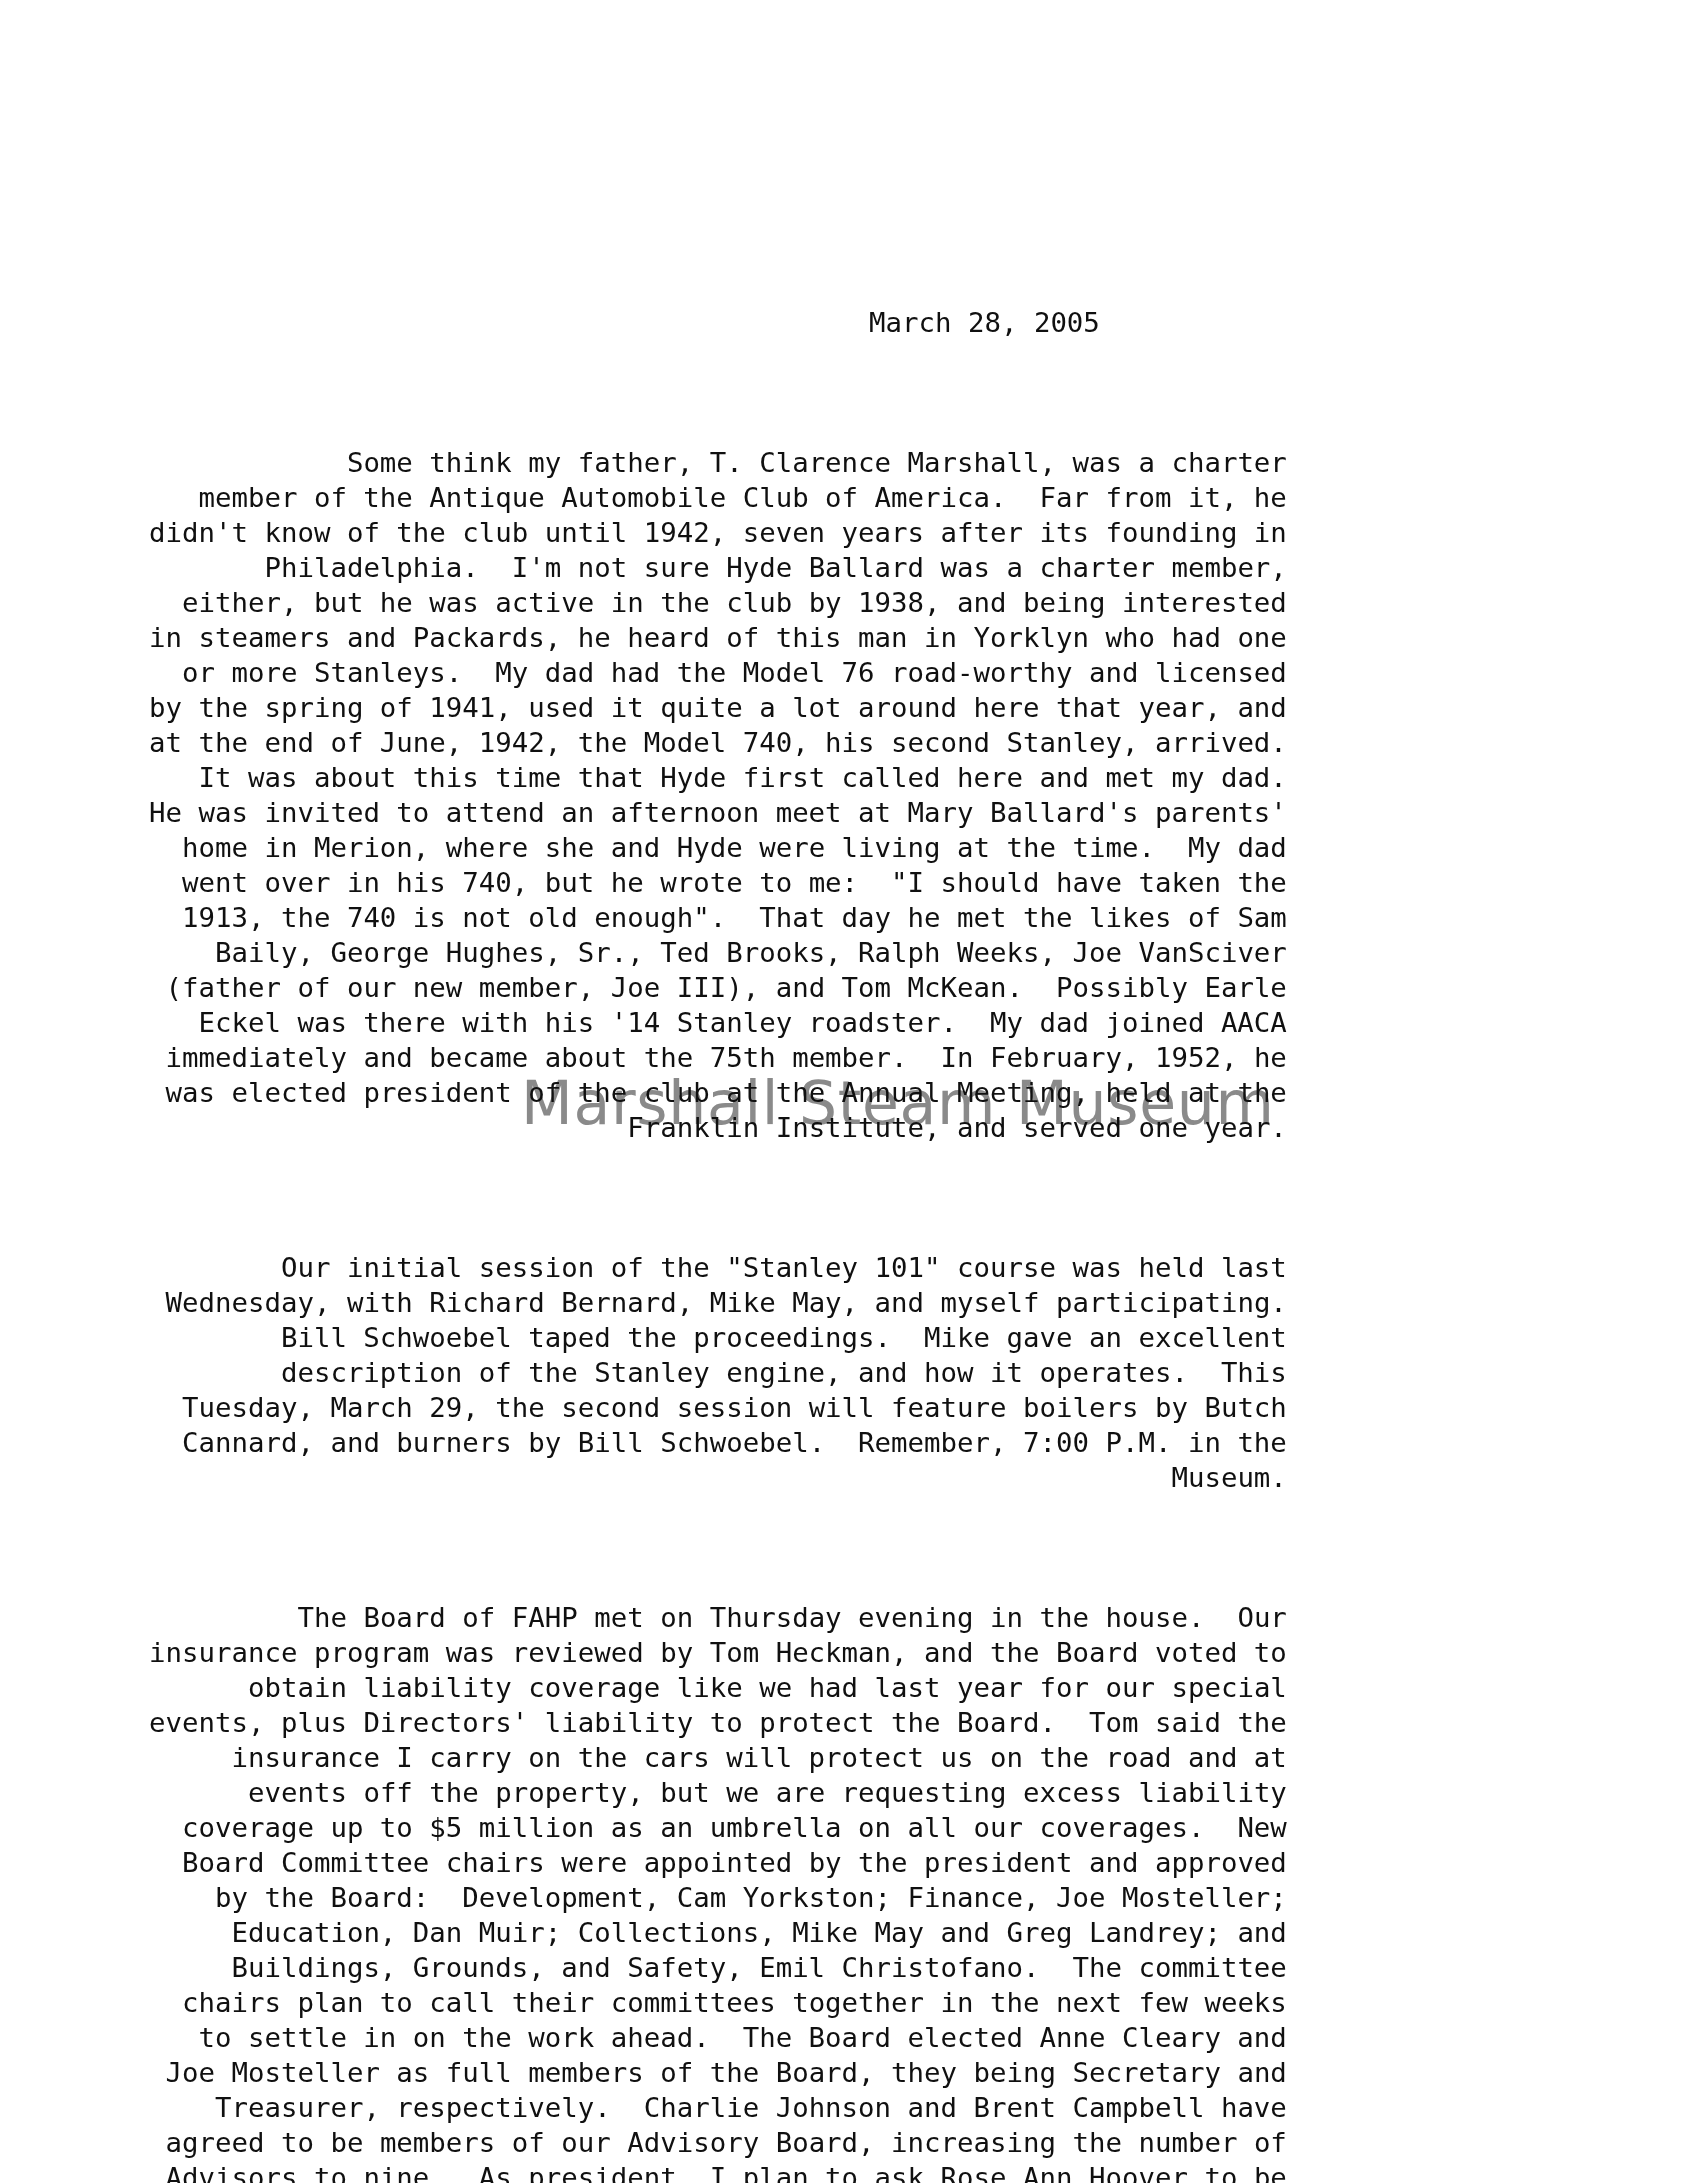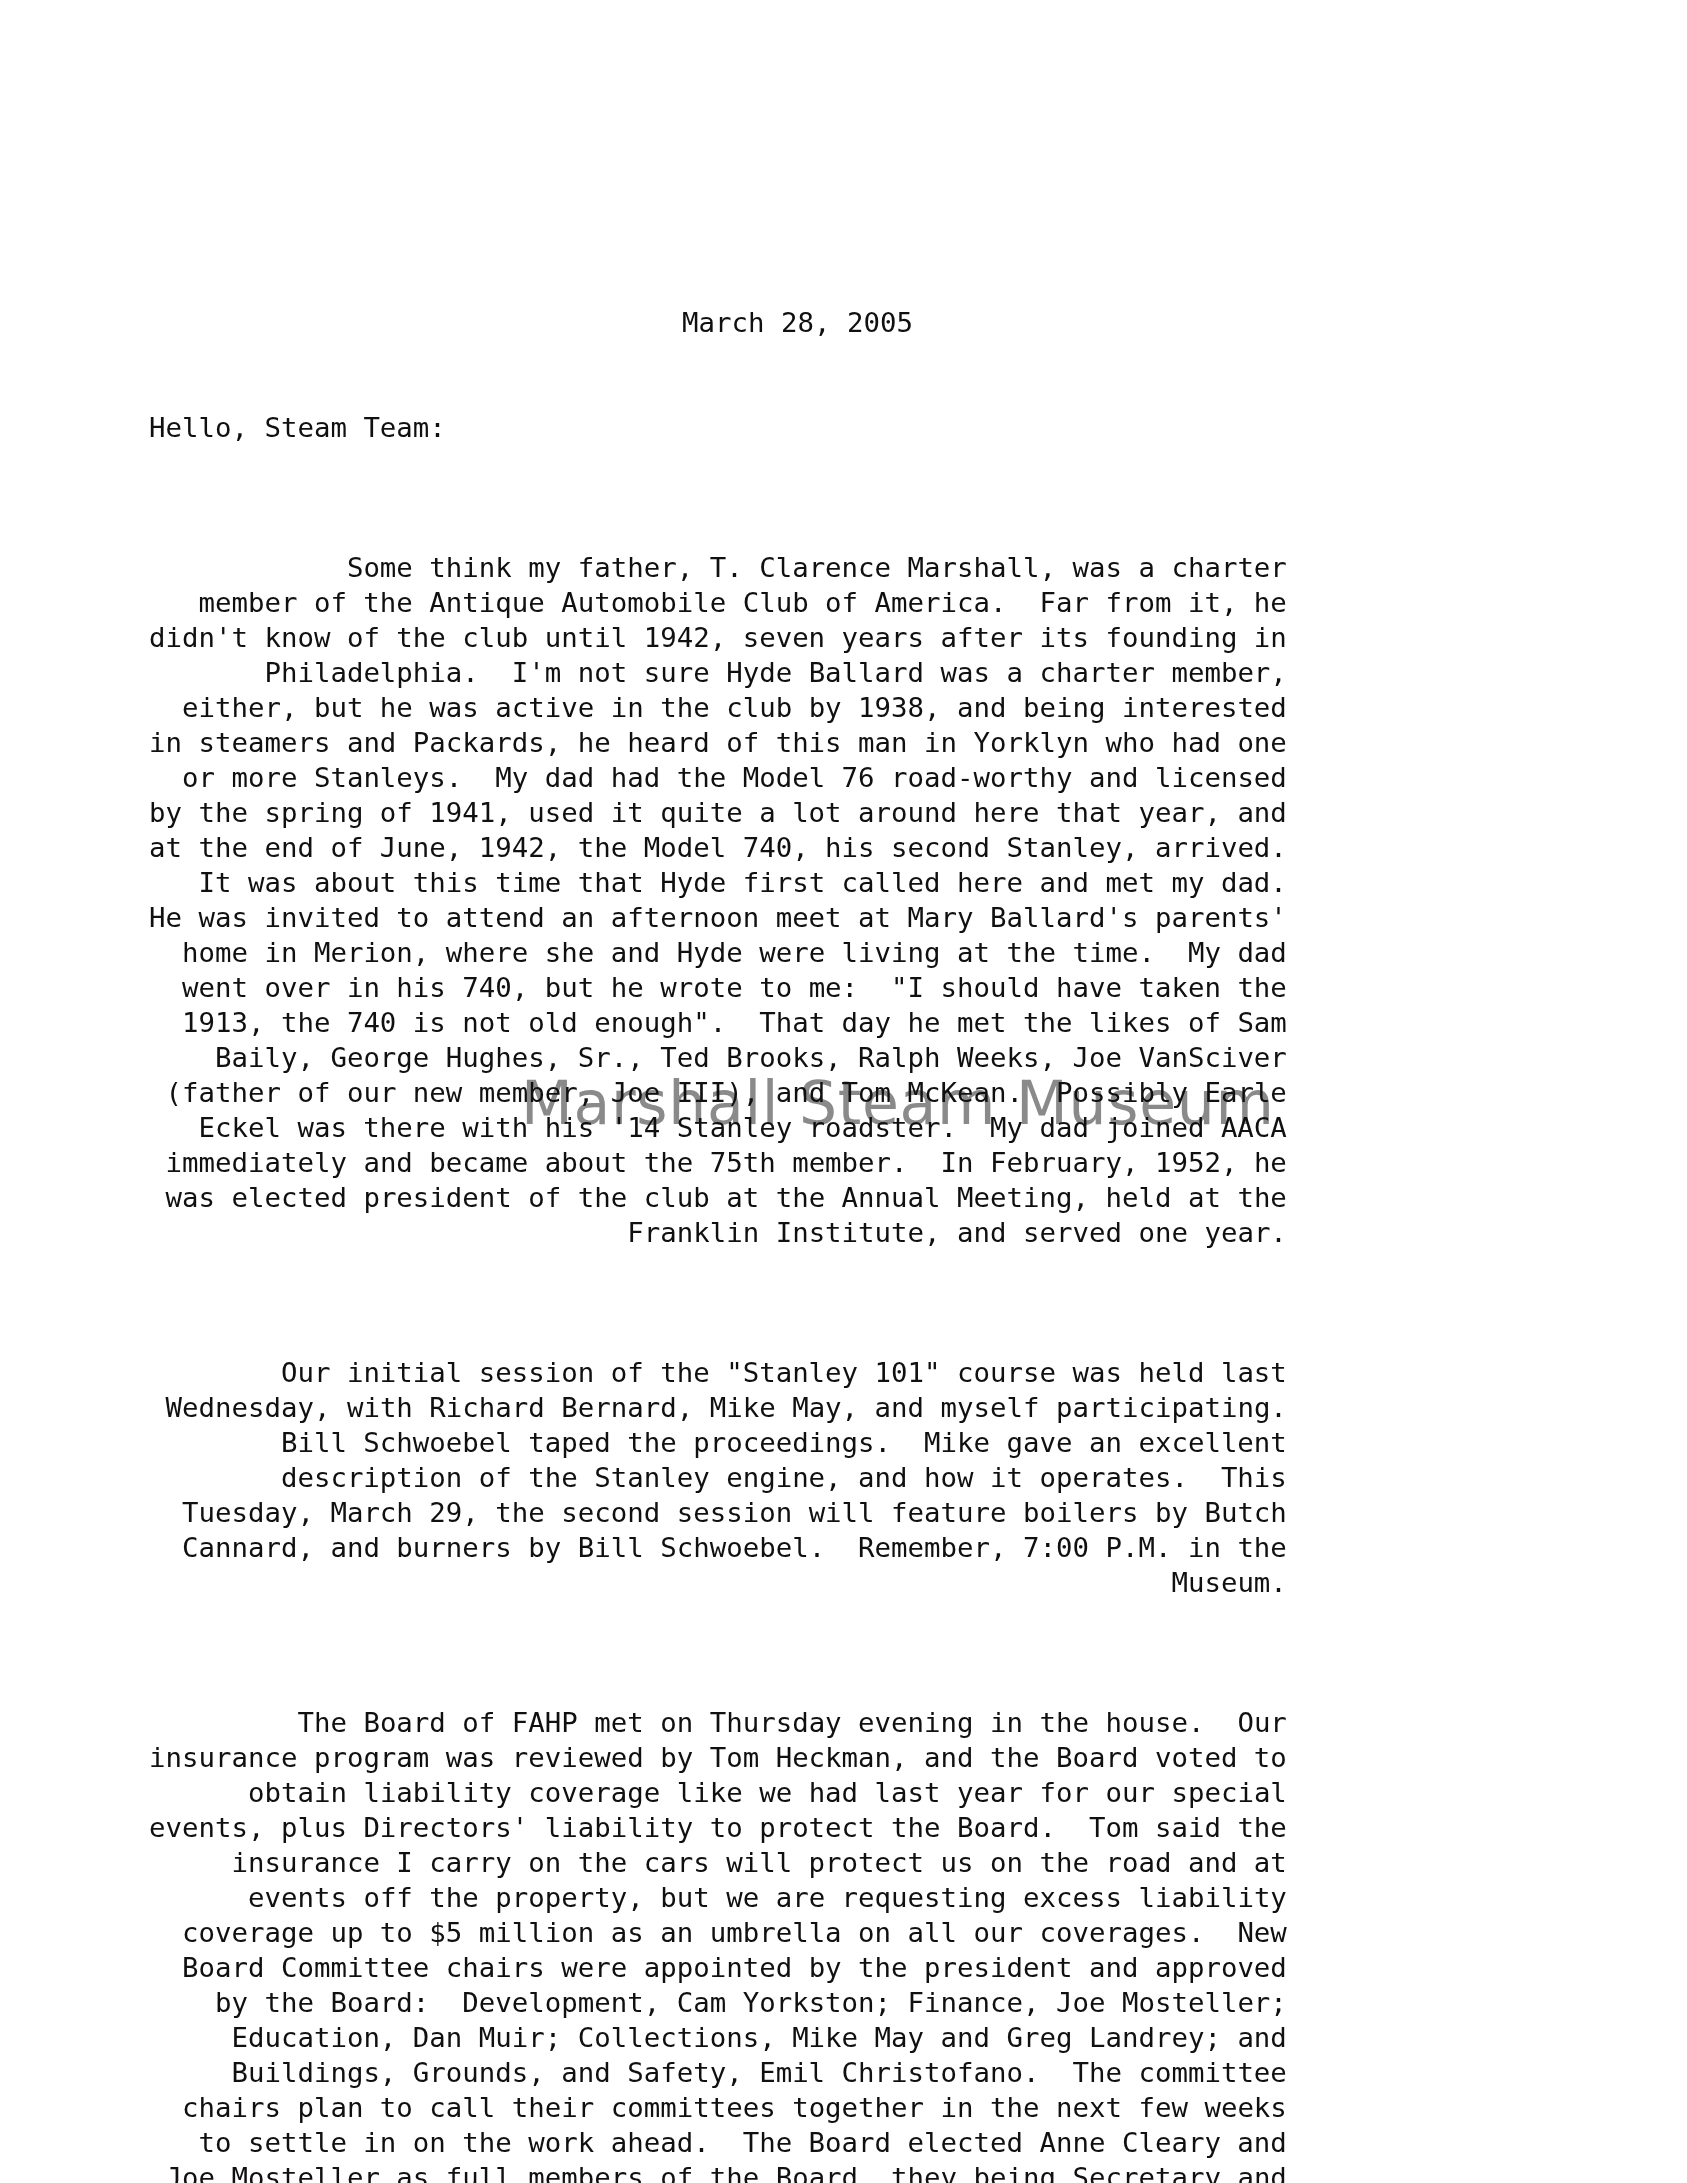--- a/index.html
+++ b/index.html
@@ -33,38 +33,38 @@
     top: 235px;
     z-index: 1;
     font-size: 27.4px;
     line-height: 35px;
     color: #101010;
     white-space: pre;
   }
   .date-line {
     margin-left: 533px;
     white-space: pre;
+    text-align: center;
   }
   .salutation {
     white-space: pre;
   }
   .para {
     margin-top: 35px;
     white-space: pre;
     text-align: right;
   }
 </style>
 </head>
 <body>
 
 <div class="page" style="background: rgb(255, 255, 255);">
   <div class="watermark" style="color: rgb(138, 138, 138);">Marshall Steam Museum</div>
   <div class="doc" style="color: rgb(16, 16, 16);">
     <div class="date-line">March 28, 2005</div>
-    <div class="salutation">Hello, Steam Team:</div>
     <div class="para">        Some think my father, T. Clarence Marshall, was a charter
 member of the Antique Automobile Club of America.  Far from it, he
 didn't know of the club until 1942, seven years after its founding in
 Philadelphia.  I'm not sure Hyde Ballard was a charter member,
 either, but he was active in the club by 1938, and being interested
 in steamers and Packards, he heard of this man in Yorklyn who had one
 or more Stanleys.  My dad had the Model 76 road-worthy and licensed
 by the spring of 1941, used it quite a lot around here that year, and
 at the end of June, 1942, the Model 740, his second Stanley, arrived.
  It was about this time that Hyde first called here and met my dad.

